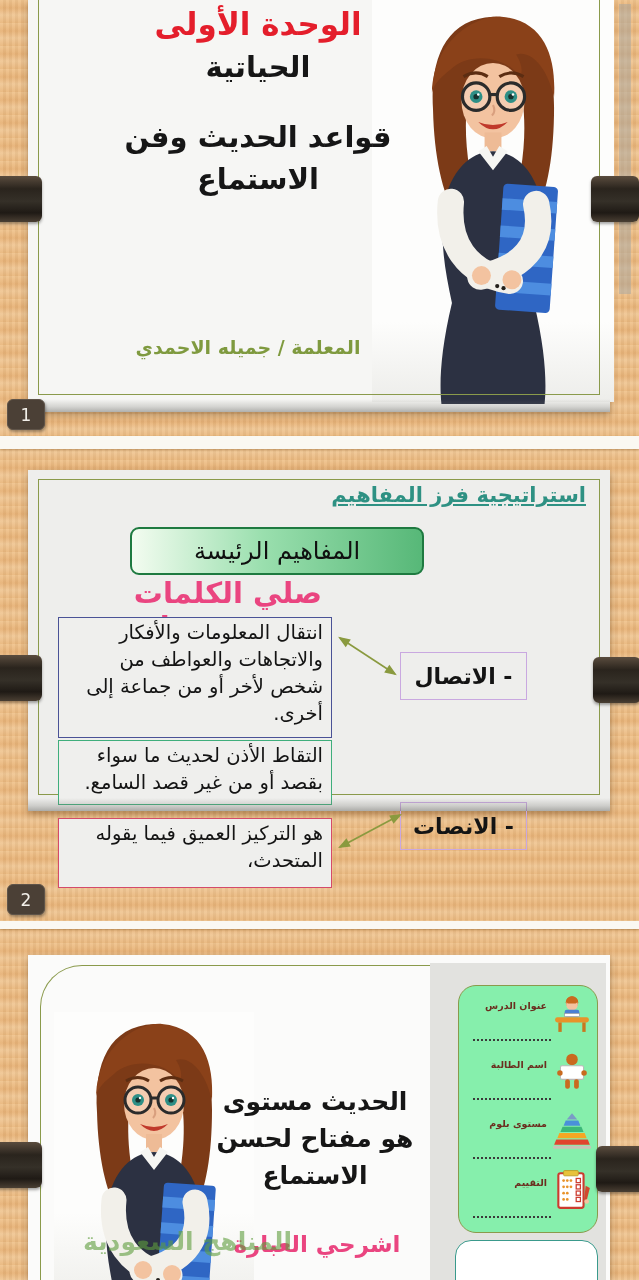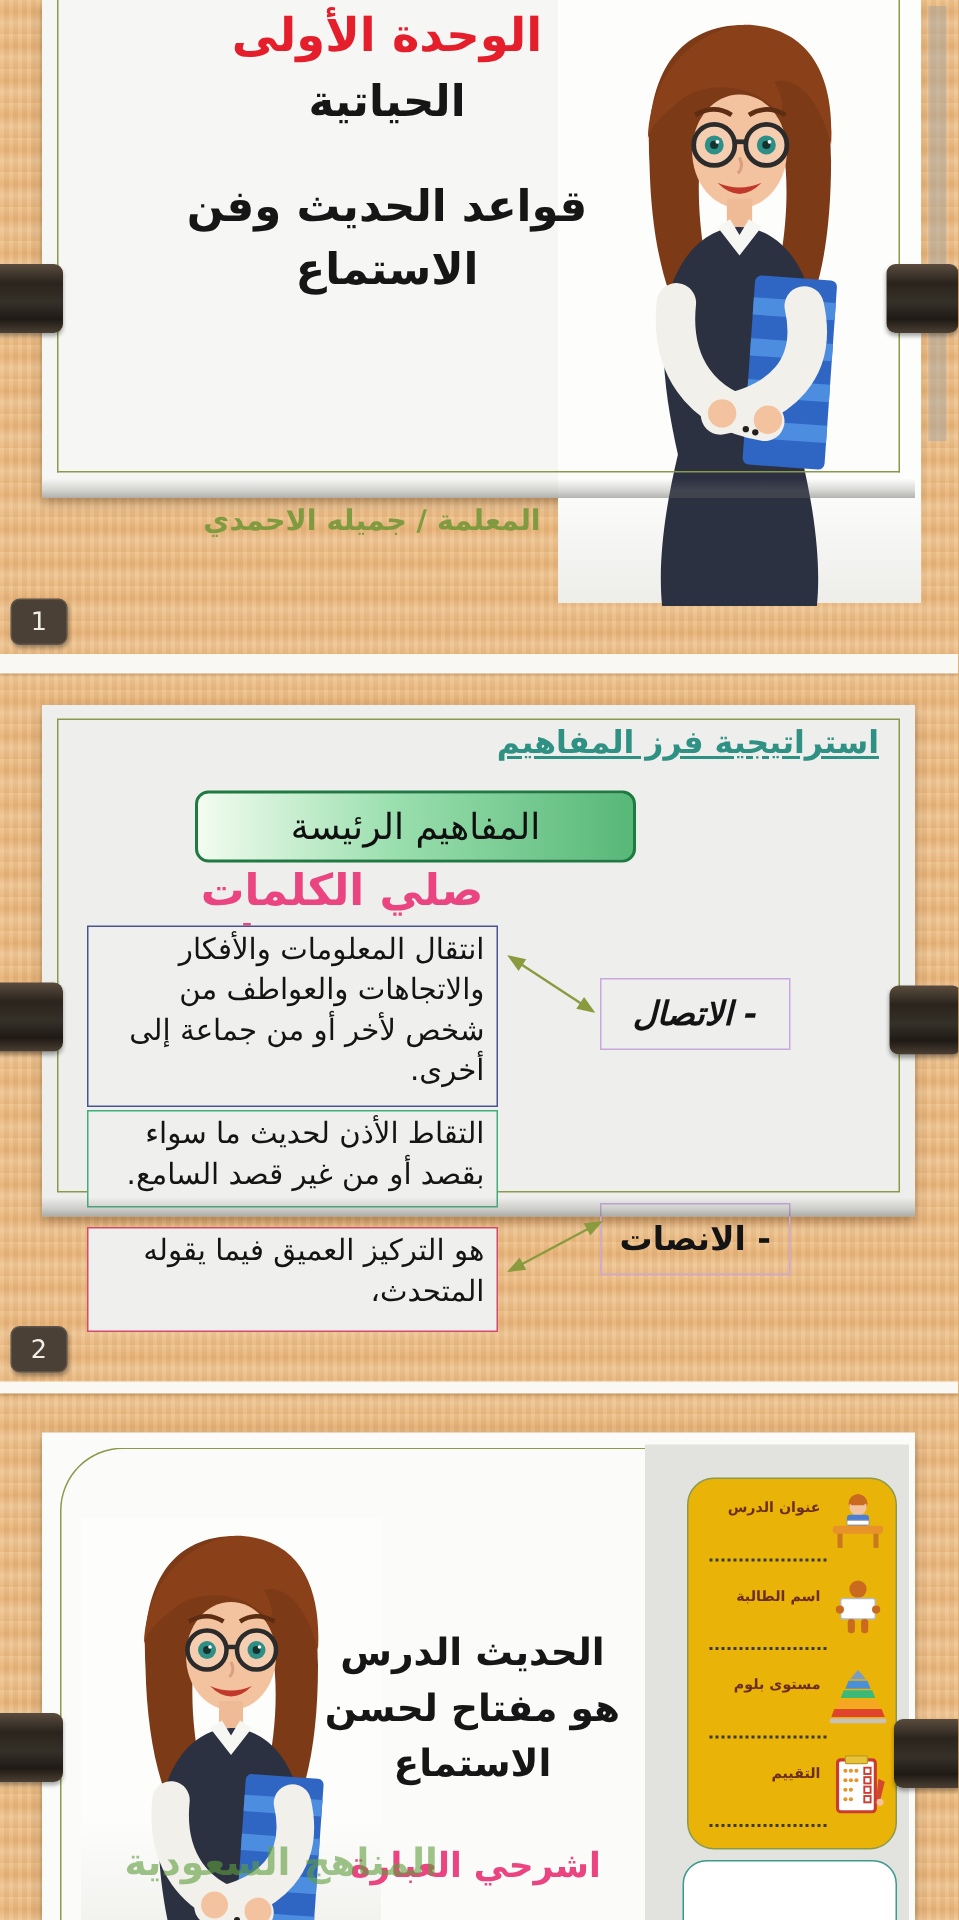--- a/index.html
+++ b/index.html
@@ -17,21 +17,21 @@
     background:linear-gradient(180deg,rgba(120,120,115,0) 0%,rgba(120,120,115,0.28) 60%,rgba(90,90,85,0.45) 100%);}
   .sep{position:absolute;left:0;width:639px;background:#faf8f2;box-shadow:0 1px 2px rgba(120,80,30,0.4);}
   .clip{position:absolute;height:46px;width:48px;border-radius:6px;
     background:linear-gradient(180deg,#5a4c3e 0%,#2a241d 28%,#353028 55%,#1f1a15 80%,#4a3f33 100%);
     box-shadow:0 2px 3px rgba(0,0,0,0.35);}
   .badge{position:absolute;width:36px;height:29px;background:#4b4036;border:1px solid #5f5449;
     border-radius:6px;color:#f2efe9;font-size:17px;display:flex;align-items:center;justify-content:center;
     box-shadow:1px 2px 3px rgba(0,0,0,0.35);}
   .rtl{direction:rtl;}
   
-  #slide1{top:0;height:332px;background:#f6f6f4;}
+  #slide1{top:0;height:412px;background:#f6f6f4;}
   #slide1 .photo-bg{position:absolute;left:344px;top:0;width:242px;height:402px;
     background:linear-gradient(180deg,#fdfdfc 80%,#ededea 100%);}
   .s1-text{position:absolute;top:2px;left:55px;width:350px;text-align:center;}
   .t-red{color:#e41e2b;font-size:31px;font-weight:bold;line-height:44px;}
   .t-black-lg{color:#161616;font-size:29px;font-weight:bold;line-height:42px;}
   .t-pink{color:#ea4580;font-size:29px;font-weight:bold;line-height:44px;}
   .gap1{height:28px;}
   .teacher-name{position:absolute;top:336px;left:40px;width:360px;text-align:center;
     color:#7f9a3f;font-size:19px;font-weight:bold;}
   
@@ -45,28 +45,28 @@
     color:#101010;font-size:24px;font-weight:normal;}
   .s2-instruction{position:absolute;top:106px;left:60px;width:280px;text-align:center;
     color:#ea4580;font-size:29px;font-weight:bold;}
   .def-box{position:absolute;left:30px;width:274px;background:#efefed;
     color:#141414;font-size:19.5px;line-height:1.38;text-align:right;padding:2px 8px;box-sizing:border-box;}
   #def1{top:147px;height:121px;border:1.5px solid #4a5296;}
   #def2{top:270px;height:65px;border:1.5px solid #3fae7c;}
   #def3{top:348px;height:70px;border:1.5px solid #d44a6a;}
   .term-box{position:absolute;left:372px;width:125px;height:46px;border:1.5px solid #c9a8e0;
     display:flex;align-items:center;justify-content:center;color:#141414;font-size:22px;font-weight:bold;}
-  #term1{top:182px;font-style:italic;}
+  #term1{top:182px;}
   #term2{top:332px;}
   
   #slide3{top:955px;height:325px;background:#fbfbfa;}
   .frame3{position:absolute;left:12px;top:10px;right:12px;bottom:-20px;
     border:1.5px solid #8a9a4b;border-radius:42px 42px 0 0;border-bottom:none;}
   .gray-col{position:absolute;left:402px;top:8px;width:176px;bottom:0;background:#e2e2df;}
-  .side-box-a{position:absolute;left:430px;top:30px;width:140px;height:248px;background:#eab308;
+  .side-box-a{position:absolute;left:430px;top:30px;width:140px;height:248px;background:#86efac;
     border:1.5px solid #8a9a4b;border-radius:18px;box-sizing:border-box;padding:4px 2px;}
   .side-box-b{position:absolute;left:427px;top:285px;width:143px;height:60px;background:#fff;
     border:1.5px solid #3a9a8c;border-radius:16px;box-sizing:border-box;}
   .side-item{position:relative;height:59px;}
   .side-item .lbl{position:absolute;top:10px;right:48px;font-size:9.5px;font-weight:bold;color:#6b2e1f;}
   .side-item .ic{position:absolute;top:2px;right:2px;width:42px;height:42px;}
   .side-item .dots{position:absolute;bottom:8px;right:44px;width:78px;border-bottom:2px dotted #3a3a3a;}
   .photo3{position:absolute;left:26px;top:57px;width:200px;height:268px;overflow:hidden;
     background:linear-gradient(180deg,#fdfdfc 75%,#f2f2ef 100%);}
   .s3-quote{position:absolute;top:128px;left:184px;width:206px;text-align:center;
@@ -135,21 +135,21 @@
     <div class="frame3"></div>
     <div class="gray-col"></div>
 
     <div class="photo3">
       <svg width="200" height="380" viewBox="0 0 200 380">
         <use href="#teacher-figure"></use>
       </svg>
     </div>
 
     <div class="s3-quote rtl">
-      <div>الحديث الدرس</div>
+      <div>الحديث مستوى</div>
       <div>هو مفتاح لحسن</div>
       <div>الاستماع</div>
     </div>
     <div class="s3-instruction rtl">اشرحي العبارة</div>
 
     <div class="wm2 rtl">المناهج السعودية</div>
 
     <div class="side-box-a">
       <div class="side-item">
         <span class="lbl">عنوان الدرس</span>

